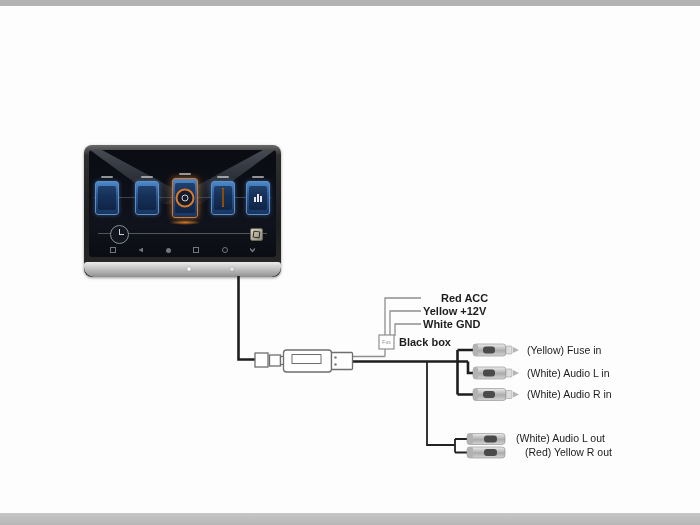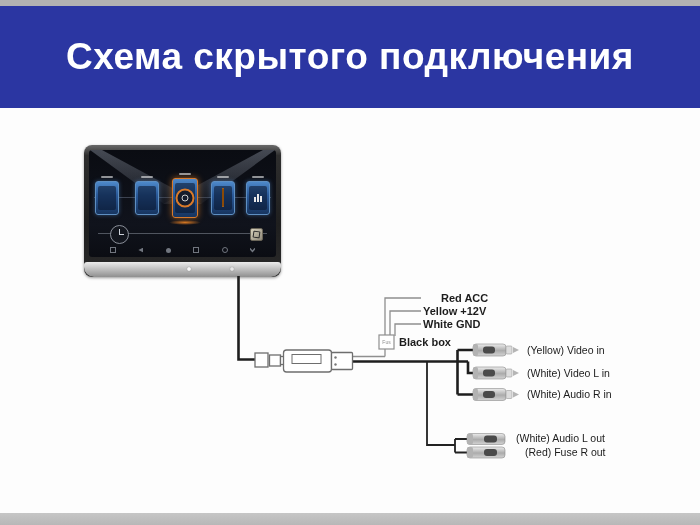--- a/index.html
+++ b/index.html
@@ -72,23 +72,20 @@
   .rlab{position:absolute;font-size:10.5px;line-height:12px;font-weight:normal;color:#1c1c1c;white-space:nowrap;}
   svg.wires{position:absolute;left:0;top:0;}
 </style>
 </head>
 <body>
 
 <div class="slide">
 
   <div class="top-strip"></div>
 
-  <div class="header">
-    <div class="title">Схема скрытого подключения</div>
-  </div>
 
   <div class="monitor">
     <div class="frame"></div>
     <div class="screen">
       <div class="beam l"></div>
       <div class="beam r"></div>
       <div class="rail"></div>
 
       <div class="tile" style="left:6px">
         <span class="lbl"></span>
@@ -211,21 +208,21 @@
     </g>
   </svg>
 
   <span class="wlab" style="left:441px;top:292px">Red ACC</span>
   <span class="wlab" style="left:423px;top:305px">Yellow +12V</span>
   <span class="wlab" style="left:423px;top:318px">White GND</span>
 
   <span style="position:absolute;left:380px;top:339px;width:13px;text-align:center;font-size:5px;color:#8f8f8f;">Fus</span>
   <span class="wlab" style="left:399px;top:336px">Black box</span>
 
-  <span class="rlab" style="left:527px;top:344px">(Yellow) Video in</span>
-  <span class="rlab" style="left:527px;top:367px">(White) Video L in</span>
+  <span class="rlab" style="left:527px;top:344px">(Yellow) Fuse in</span>
+  <span class="rlab" style="left:527px;top:367px">(White) Audio L in</span>
   <span class="rlab" style="left:527px;top:388px">(White) Audio R in</span>
 
   <span class="rlab" style="left:516px;top:432px">(White) Audio L out</span>
-  <span class="rlab" style="left:525px;top:446px">(Red) Fuse R out</span>
+  <span class="rlab" style="left:525px;top:446px">(Red) Yellow R out</span>
 
   <div class="bottom-band"></div>
 </div>
 
 </body></html>

